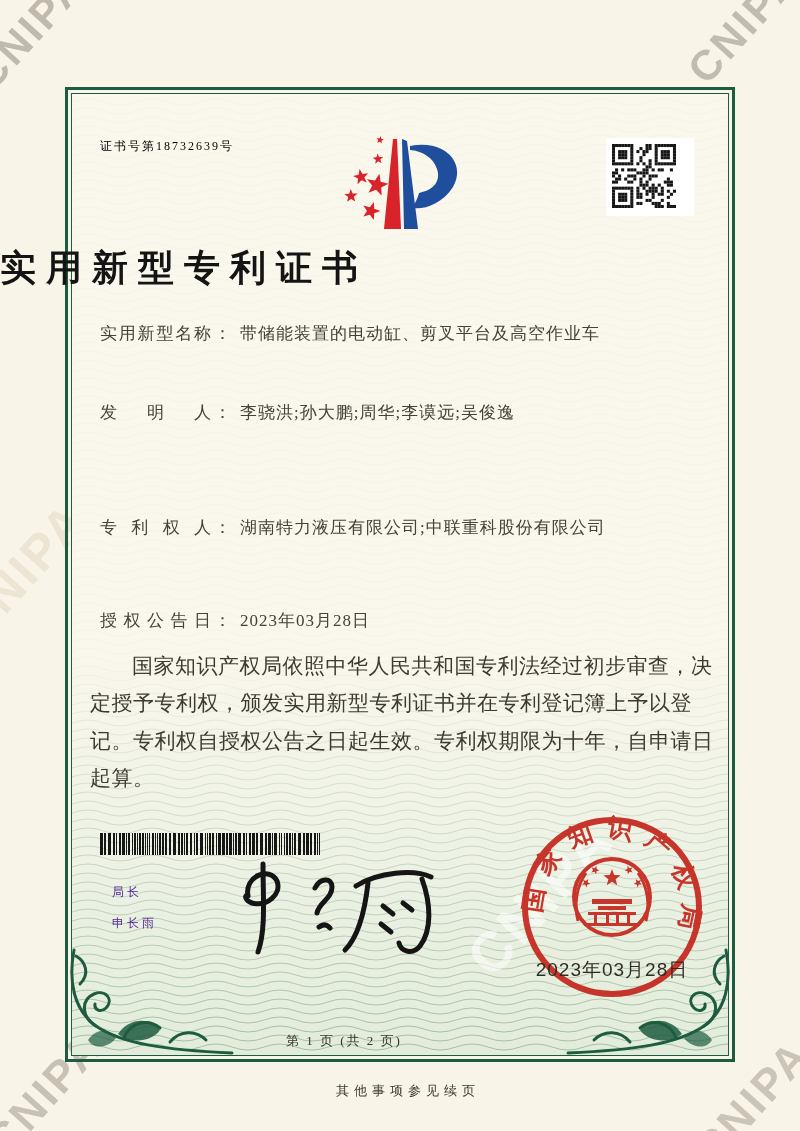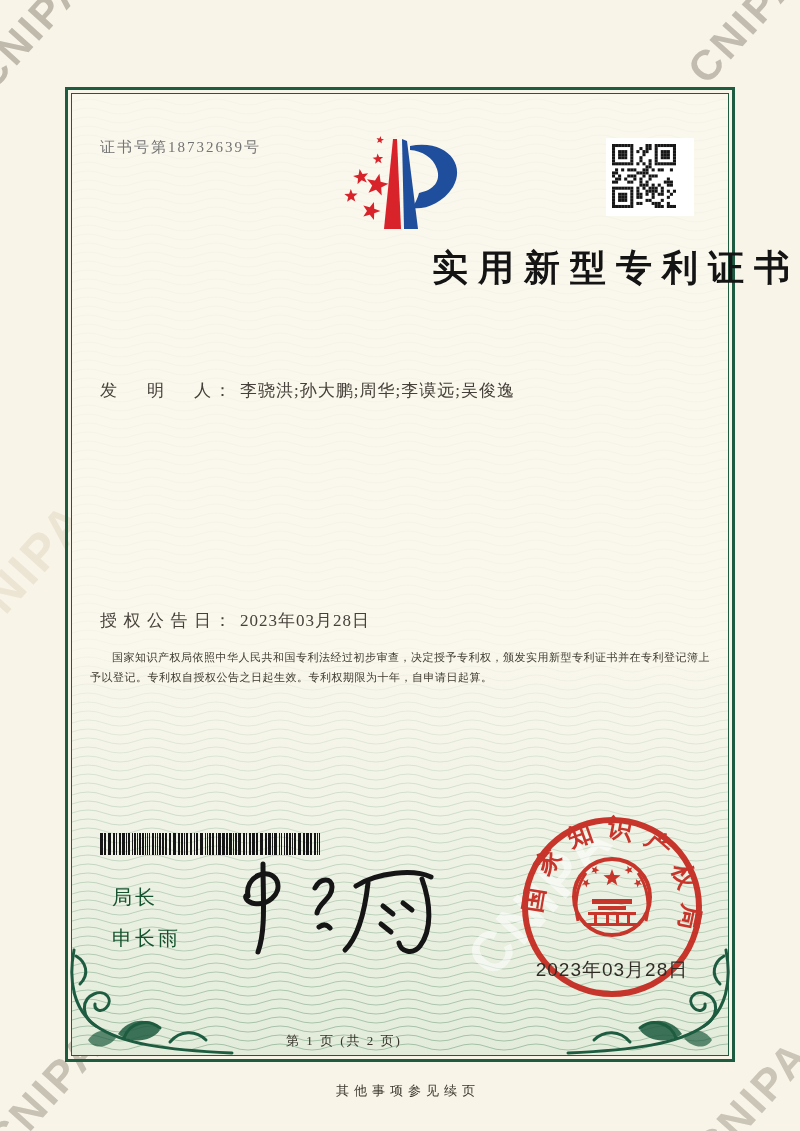--- a/index.html
+++ b/index.html
@@ -15,47 +15,47 @@
   
   .frame-outer{position:absolute;left:65px;top:87px;width:664px;height:969px;
       border:3px solid #1d5c40;box-sizing:content-box;}
   .frame-inner{position:absolute;left:71px;top:93px;width:656px;height:961px;
       border:1px solid #1d5c40;overflow:hidden;
       background:linear-gradient(180deg,#faf7ec 0%,#faf7ec 58%,#edf2e4 80%,#e3ecda 100%);}
   .frame-inner svg{position:absolute;left:0;top:0;}
 
   .corner{position:absolute;z-index:6;}
 
-  .cert-no{position:absolute;left:100px;top:138px;font-size:15px;color:#737373;
+  .cert-no{position:absolute;left:100px;top:138px;font-size:12px;color:#000000;
       letter-spacing:2px;z-index:5;}
 
   .logo{position:absolute;left:328px;top:126px;z-index:5;}
   .qr-wrap{position:absolute;left:606px;top:138px;width:88px;height:78px;background:#ffffff;z-index:5;}
   .qr-wrap svg{position:absolute;left:6px;top:6px;}
 
-  .title{position:absolute;left:0;top:244px;width:800px;text-align:right;
+  .title{position:absolute;left:0;top:244px;width:800px;text-align:left;
       font-size:36px;font-weight:bold;color:#141414;letter-spacing:10px;z-index:5;}
 
   .field-row{position:absolute;left:100px;width:616px;font-size:17px;color:#46413a;
       letter-spacing:1px;z-index:5;white-space:nowrap;}
   .flabel{display:inline-block;width:112px;text-align:justify;text-align-last:justify;
       vertical-align:top;}
   .fcolon{margin:0 8px 0 2px;}
   .grant-no{position:absolute;left:252px;top:0;}
   .grant-no .fcolon{margin:0 6px 0 2px;}
 
-  .paras{position:absolute;left:90px;top:648px;width:624px;font-size:11px;
+  .paras{position:absolute;left:90px;top:648px;width:624px;font-size:21px;
       line-height:1.78;color:#3f3a31;letter-spacing:0.5px;z-index:5;}
   .paras p{margin:0 0 2px 0;text-indent:2em;}
 
   .barcode{position:absolute;left:100px;top:833px;z-index:5;}
 
   .officer{position:absolute;left:112px;top:884px;z-index:5;
       font-family:"Liberation Sans","DejaVu Sans",sans-serif;
-      font-size:20px;color:#14532d;letter-spacing:3px;}
+      font-size:12px;color:#4c1d95;letter-spacing:3px;}
   .officer div{margin-bottom:14px;}
   .signature{position:absolute;left:218px;top:850px;z-index:6;}
 
   .seal{position:absolute;left:516px;top:811px;z-index:7;opacity:0.94;}
 
   .page-num{position:absolute;left:0;top:1032px;width:688px;text-align:center;
       font-size:13px;color:#38342c;letter-spacing:2px;z-index:5;}
   .cont-note{position:absolute;left:8px;top:1082px;width:800px;text-align:center;
       font-size:13px;color:#3c382f;letter-spacing:5px;z-index:5;}
 </style>
@@ -428,22 +428,28 @@
         <rect x="15" y="20" width="1" height="1" fill="#161616"></rect>
         <rect x="16" y="20" width="1" height="1" fill="#161616"></rect>
         <rect x="18" y="20" width="1" height="1" fill="#161616"></rect>
         <rect x="19" y="20" width="1" height="1" fill="#161616"></rect>
         <rect x="20" y="20" width="1" height="1" fill="#161616"></rect>
       </svg>
   </div>
 
   <div class="title">实用新型专利证书</div>
 
-  <div class="field-row" style="top:379px">
+  <div class="field-row" style="top:322px">
+    <span class="flabel">实用新型名称</span><span class="fcolon">：</span><span class="fvalue">带储能装置的电动缸、剪叉平台及高空作业车</span>
+  </div>
+  <div class="field-row" style="top:401px">
     <span class="flabel">发明人</span><span class="fcolon">：</span><span class="fvalue">李骁洪;孙大鹏;周华;李谟远;吴俊逸</span>
+  </div>
+  <div class="field-row" style="top:516px">
+    <span class="flabel">专利权人</span><span class="fcolon">：</span><span class="fvalue">湖南特力液压有限公司;中联重科股份有限公司</span>
   </div>
   <div class="field-row" style="top:609px">
     <span class="flabel">授权公告日</span><span class="fcolon">：</span><span class="fvalue">2023年03月28日</span>
   </div>
 
   <div class="paras">
     <p>国家知识产权局依照中华人民共和国专利法经过初步审查，决定授予专利权，颁发实用新型专利证书并在专利登记簿上予以登记。专利权自授权公告之日起生效。专利权期限为十年，自申请日起算。</p>
   </div>
 
   <svg class="barcode" id="barcode" width="226" height="22">

